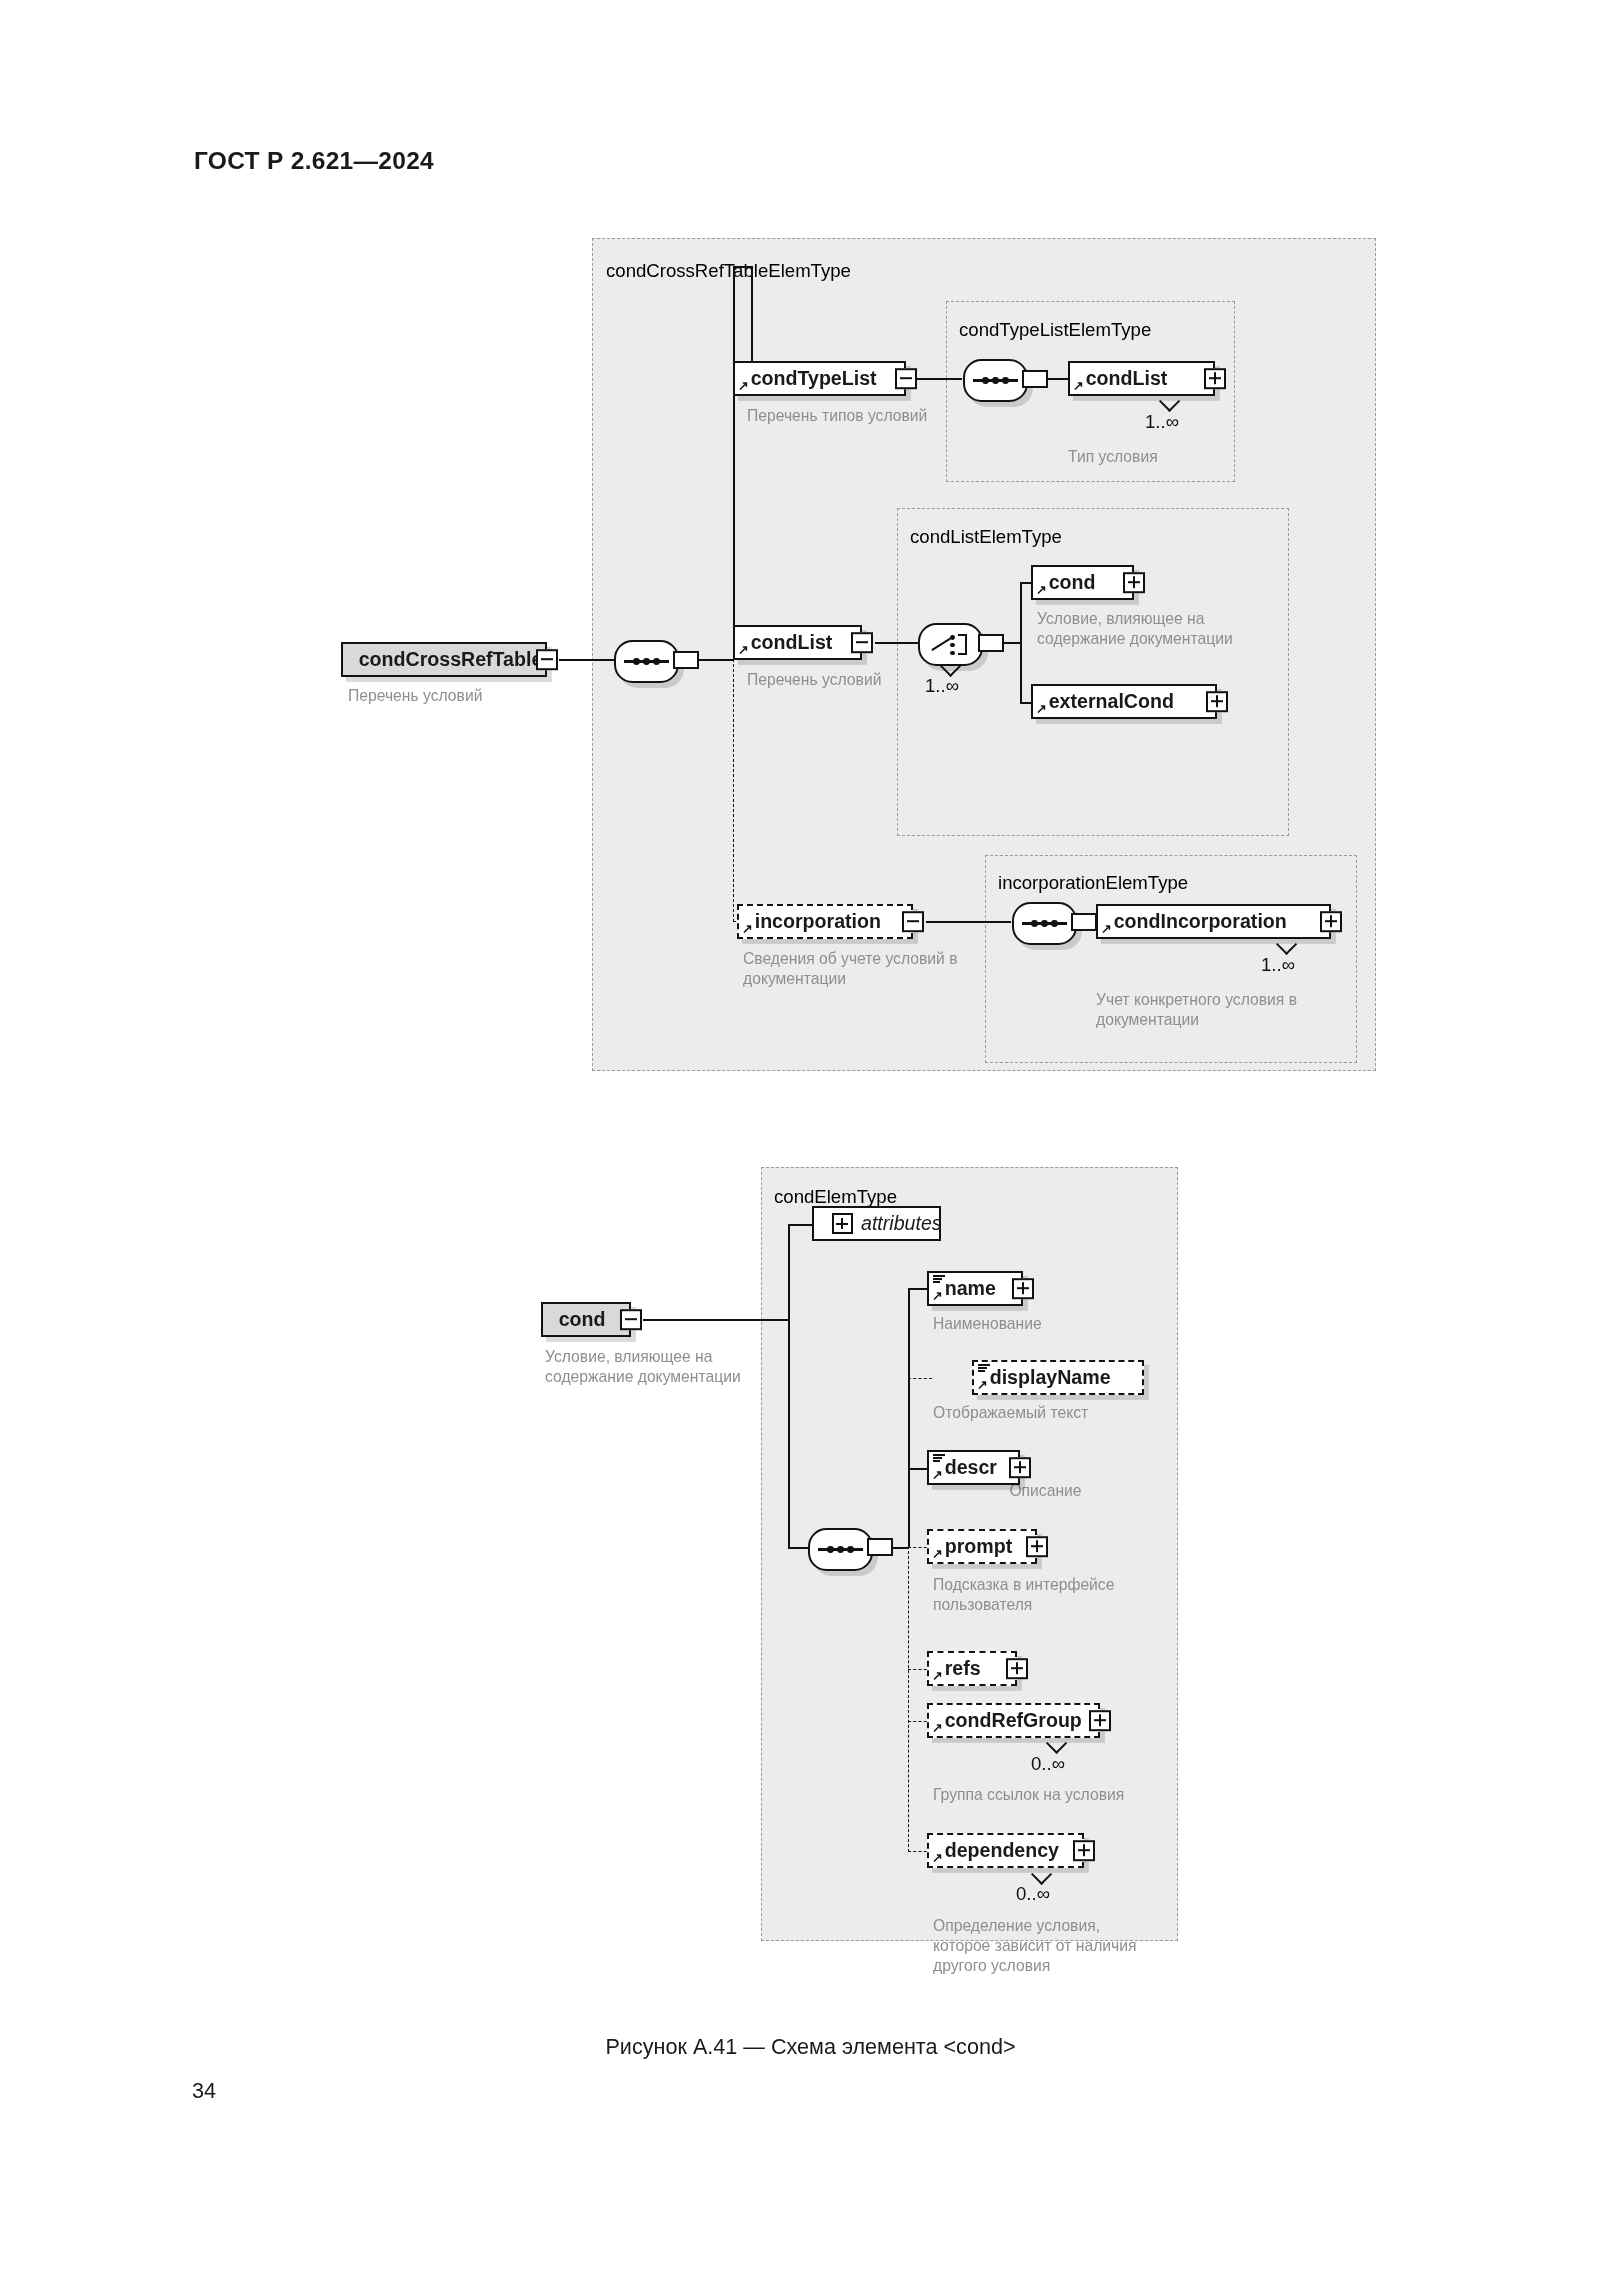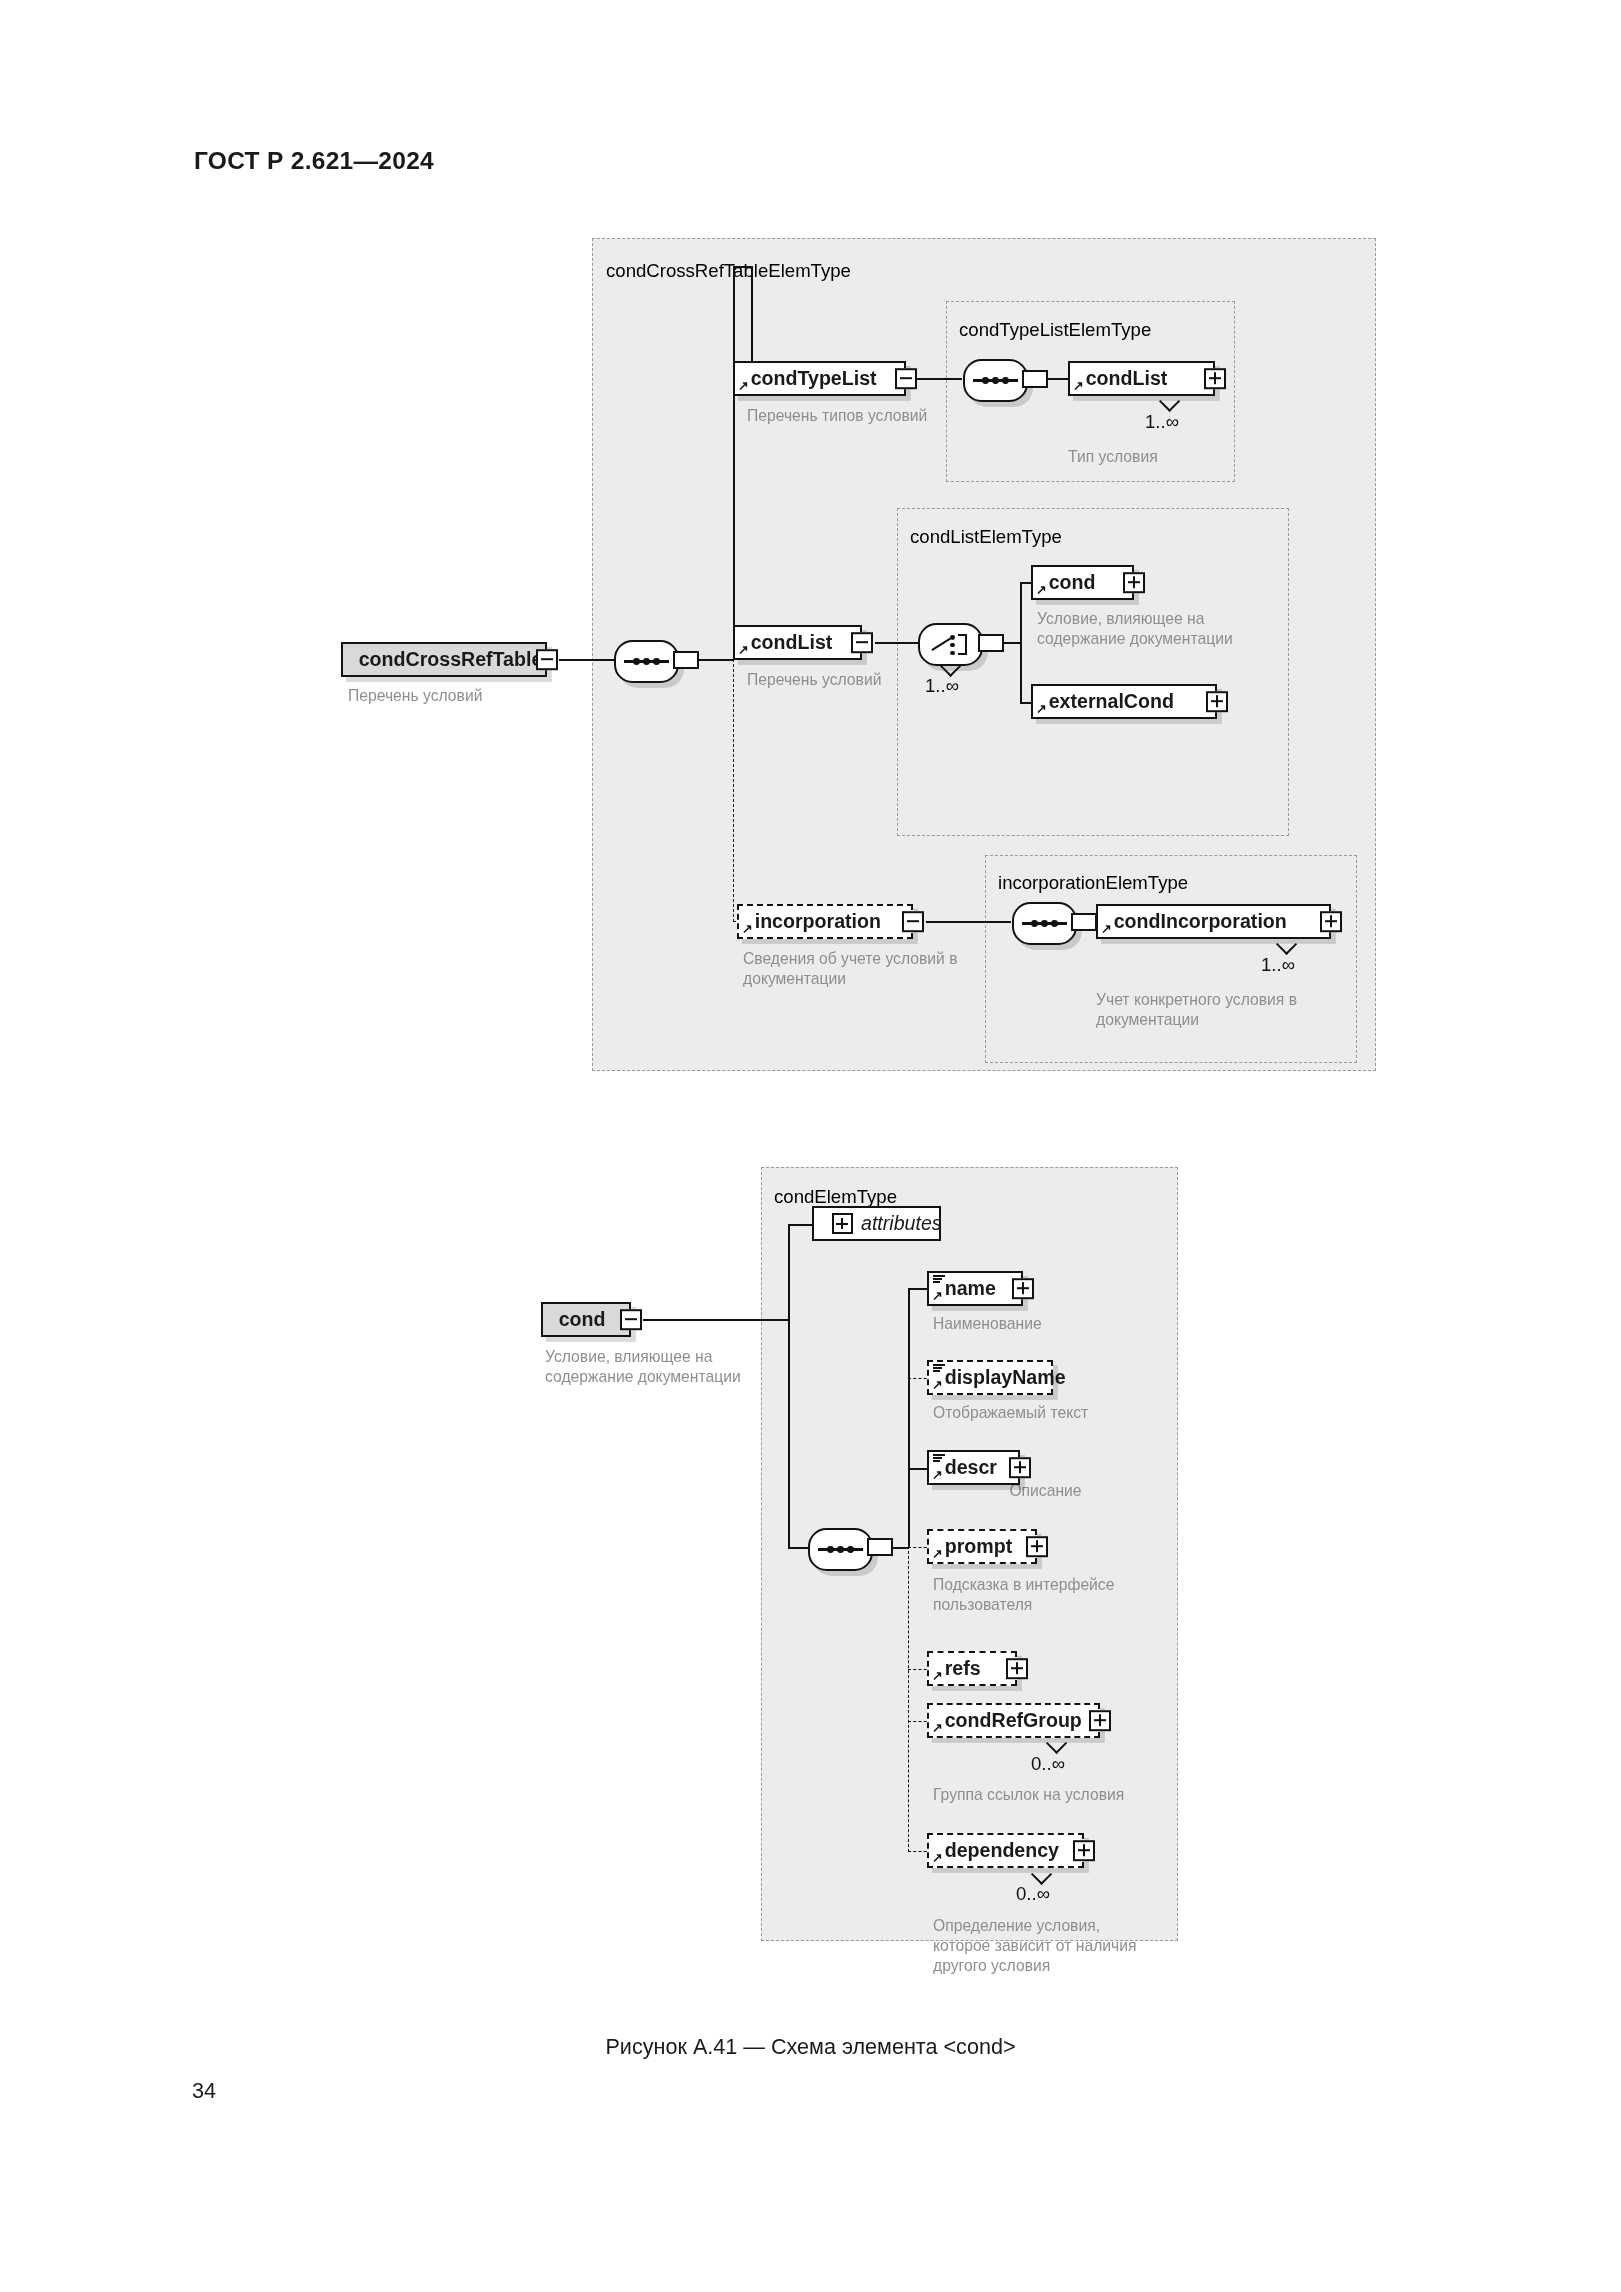--- a/index.html
+++ b/index.html
@@ -345,21 +345,21 @@
           <i></i>
           <i></i>
         </span>
       <span class="refmark"></span>
       <span>name</span>
       <span class="expander"></span>
     </div>
     <div class="node-caption" style="left:933px;top:206px;width:225px;">Наименование</div>
 
     <div class="ln dash-h" style="left:908px;top:270px;width:23.5px;"></div>
-    <div class="node optional" style="left:927px;top:252px;width:126px;">
+    <div class="node optional" style="left:972px;top:252px;width:172px;">
       <span class="textmark">
           <i></i>
           <i></i>
           <i></i>
         </span>
       <span class="refmark"></span>
       <span>displayName</span>
     </div>
     <div class="node-caption" style="left:933px;top:295px;width:225px;">Отображаемый текст</div>
 

